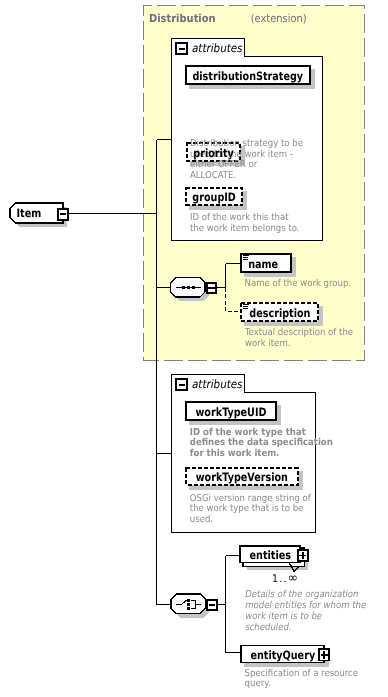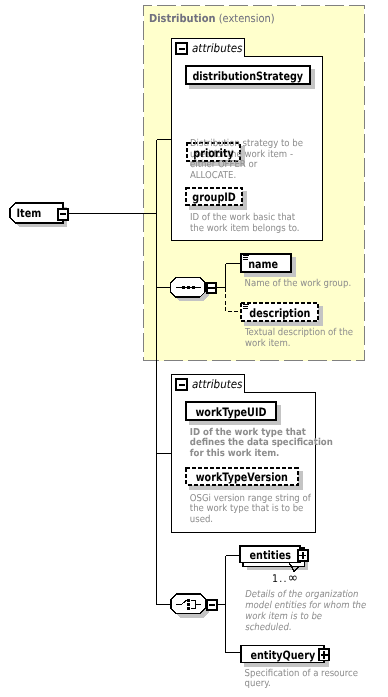--- a/index.html
+++ b/index.html
@@ -5,21 +5,21 @@
 <style>
   html,body{margin:0;padding:0;background:#fff;}
   body{width:388px;height:697px;position:relative;overflow:hidden;
        font-family:"DejaVu Sans Condensed","DejaVu Sans",sans-serif;
        -webkit-font-smoothing:antialiased;text-rendering:geometricPrecision;}
   .nlabel,.anno,.occ,.ext-title,.attrtab-lbl{transform:translateZ(0);-webkit-font-smoothing:antialiased;}
   .stage{position:absolute;left:0;top:0;width:388px;height:697px;overflow:hidden;}
   svg.lines{position:absolute;left:0;top:0;width:388px;height:697px;}
   .ext{position:absolute;background:#ffffcc;}
   .ext-title{position:absolute;font:bold 11px "DejaVu Sans Condensed",sans-serif;color:#70707f;white-space:nowrap;}
-  .ext-title .sub{font-weight:normal;}
+  .ext-title .sub{font-weight:normal;padding-left:32px;}
   .attrtab-lbl{position:absolute;font:italic 11.5px "DejaVu Sans Condensed",sans-serif;color:#000;white-space:nowrap;}
   .nlabel{position:absolute;font:bold 11.5px "DejaVu Sans Condensed",sans-serif;color:#000;white-space:nowrap;
           text-align:center;transform:scaleX(0.93) translateZ(0);}
   .anno{position:absolute;font:9.5px "DejaVu Sans Condensed",sans-serif;color:#8d8d8d;line-height:10.8px;white-space:pre;}
   .occ{position:absolute;font:10.5px "DejaVu Sans Condensed",sans-serif;color:#000;white-space:nowrap;text-align:center;letter-spacing:1.2px;}
   .occ .inf{font-size:13.5px;}
 </style>
 </head>
 <body>
 
@@ -189,21 +189,21 @@
   <div class="ext-title" style="left:149px;top:12px;"><span>Distribution</span><span class="sub"> (extension)</span></div>
   <div class="attrtab-lbl" style="left:192px;top:41px;">attributes</div>
   <div class="attrtab-lbl" style="left:192px;top:377px;">attributes</div>
   <div class="nlabel" style="left:185.3px;top:68.74999999999999px;width:125.6px;">distributionStrategy</div>
   <div class="anno" style="left:190px;top:90.9px;width:140px;margin-top:48px;">Distribution strategy to be
 used for the work item -
 either OFFER or
 ALLOCATE.</div>
   <div class="nlabel" style="left:185.7px;top:145.60000000000002px;width:55.1px;">priority</div>
   <div class="nlabel" style="left:185.2px;top:190.3px;width:58.2px;">groupID</div>
-  <div class="anno" style="left:190px;top:212.9px;width:140px;">ID of the work basic that
+  <div class="anno" style="left:190px;top:212.9px;width:140px;">ID of the work this that
 the work item belongs to.</div>
   <div class="nlabel" style="left:185.2px;top:404.70000000000005px;width:92.0px;">workTypeUID</div>
   <div class="anno" style="left:189.8px;top:427.7px;width:140px;font-weight:bold;">ID of the work type that
 defines the data specification
 for this work item.</div>
   <div class="nlabel" style="left:185.0px;top:470.15px;width:113.7px;">workTypeVersion</div>
   <div class="anno" style="left:189.8px;top:493.7px;width:140px;">OSGi version range string of
 the work type that is to be
 used.</div>
   <div class="nlabel" style="left:14.5px;top:205.9px;width:44px;text-align:left;">Item</div>

